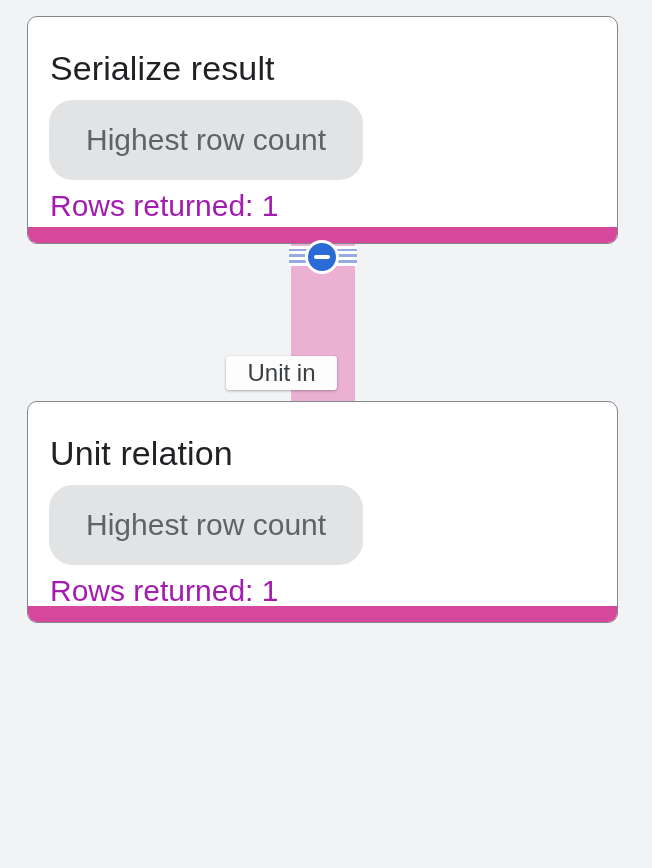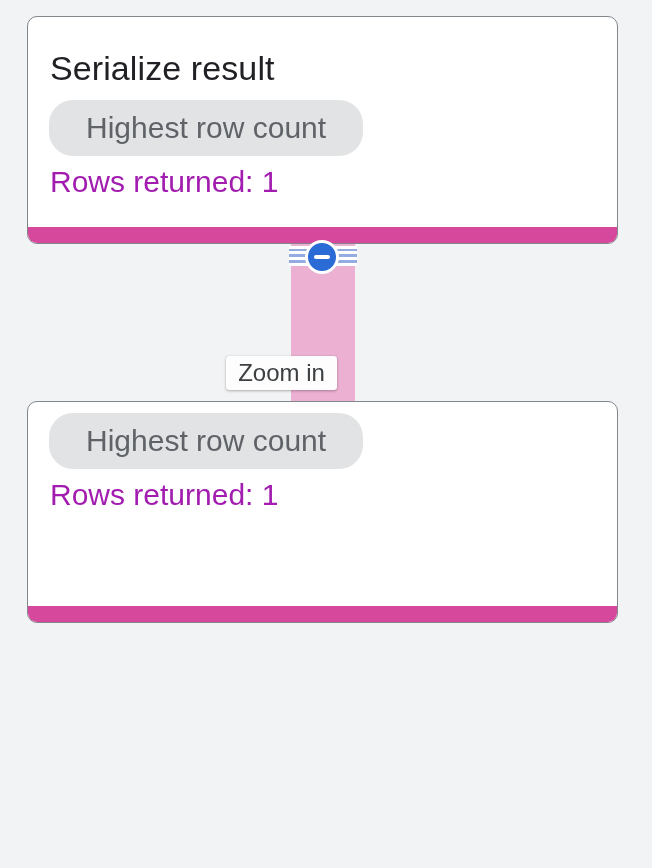--- a/index.html
+++ b/index.html
@@ -28,21 +28,21 @@
   .node-title {
     margin: 31px 20px 0 22px;
     font-size: 34px; line-height: 41px;
     font-weight: 500; color: #202124;
     letter-spacing: 0.1px;
   }
   .node-badge {
     display: inline-block;
     margin: 11px 0 0 21px;
     height: 48px; line-height: 48px;
-    padding: 4px 37px;
+    padding: 16px 37px;
     border-radius: 24px;
     background: #e1e3e4;
     color: #5f6368;
     font-size: 30px; font-weight: 400;
   }
   .node-rows {
     margin: 7px 0 0 22px;
     font-size: 30px; line-height: 37px;
     font-weight: 400; color: #a21caf;
   }
@@ -122,23 +122,24 @@
     <div class="node-accent" style="background: rgb(214, 72, 156);"></div>
   </div>
 
   <div class="edge-bar" style="background: rgb(236, 176, 211);"></div>
   <div class="edge-stripes"></div>
 
   <button class="collapse-btn" style="background: rgb(42, 107, 214);">
     <span class="minus"></span>
   </button>
 
-  <div class="tooltip">Zoom in</div>
+  <div class="tooltip">Unit in</div>
 
   <div class="node node-2">
+    <div class="node-title">Unit relation</div>
     <div>
       <span class="node-badge">Highest row count</span>
     </div>
     <div class="node-rows">Rows returned: 1</div>
     <div class="node-accent" style="background: rgb(214, 72, 156);"></div>
   </div>
 
 </div>
 
 </body></html>

